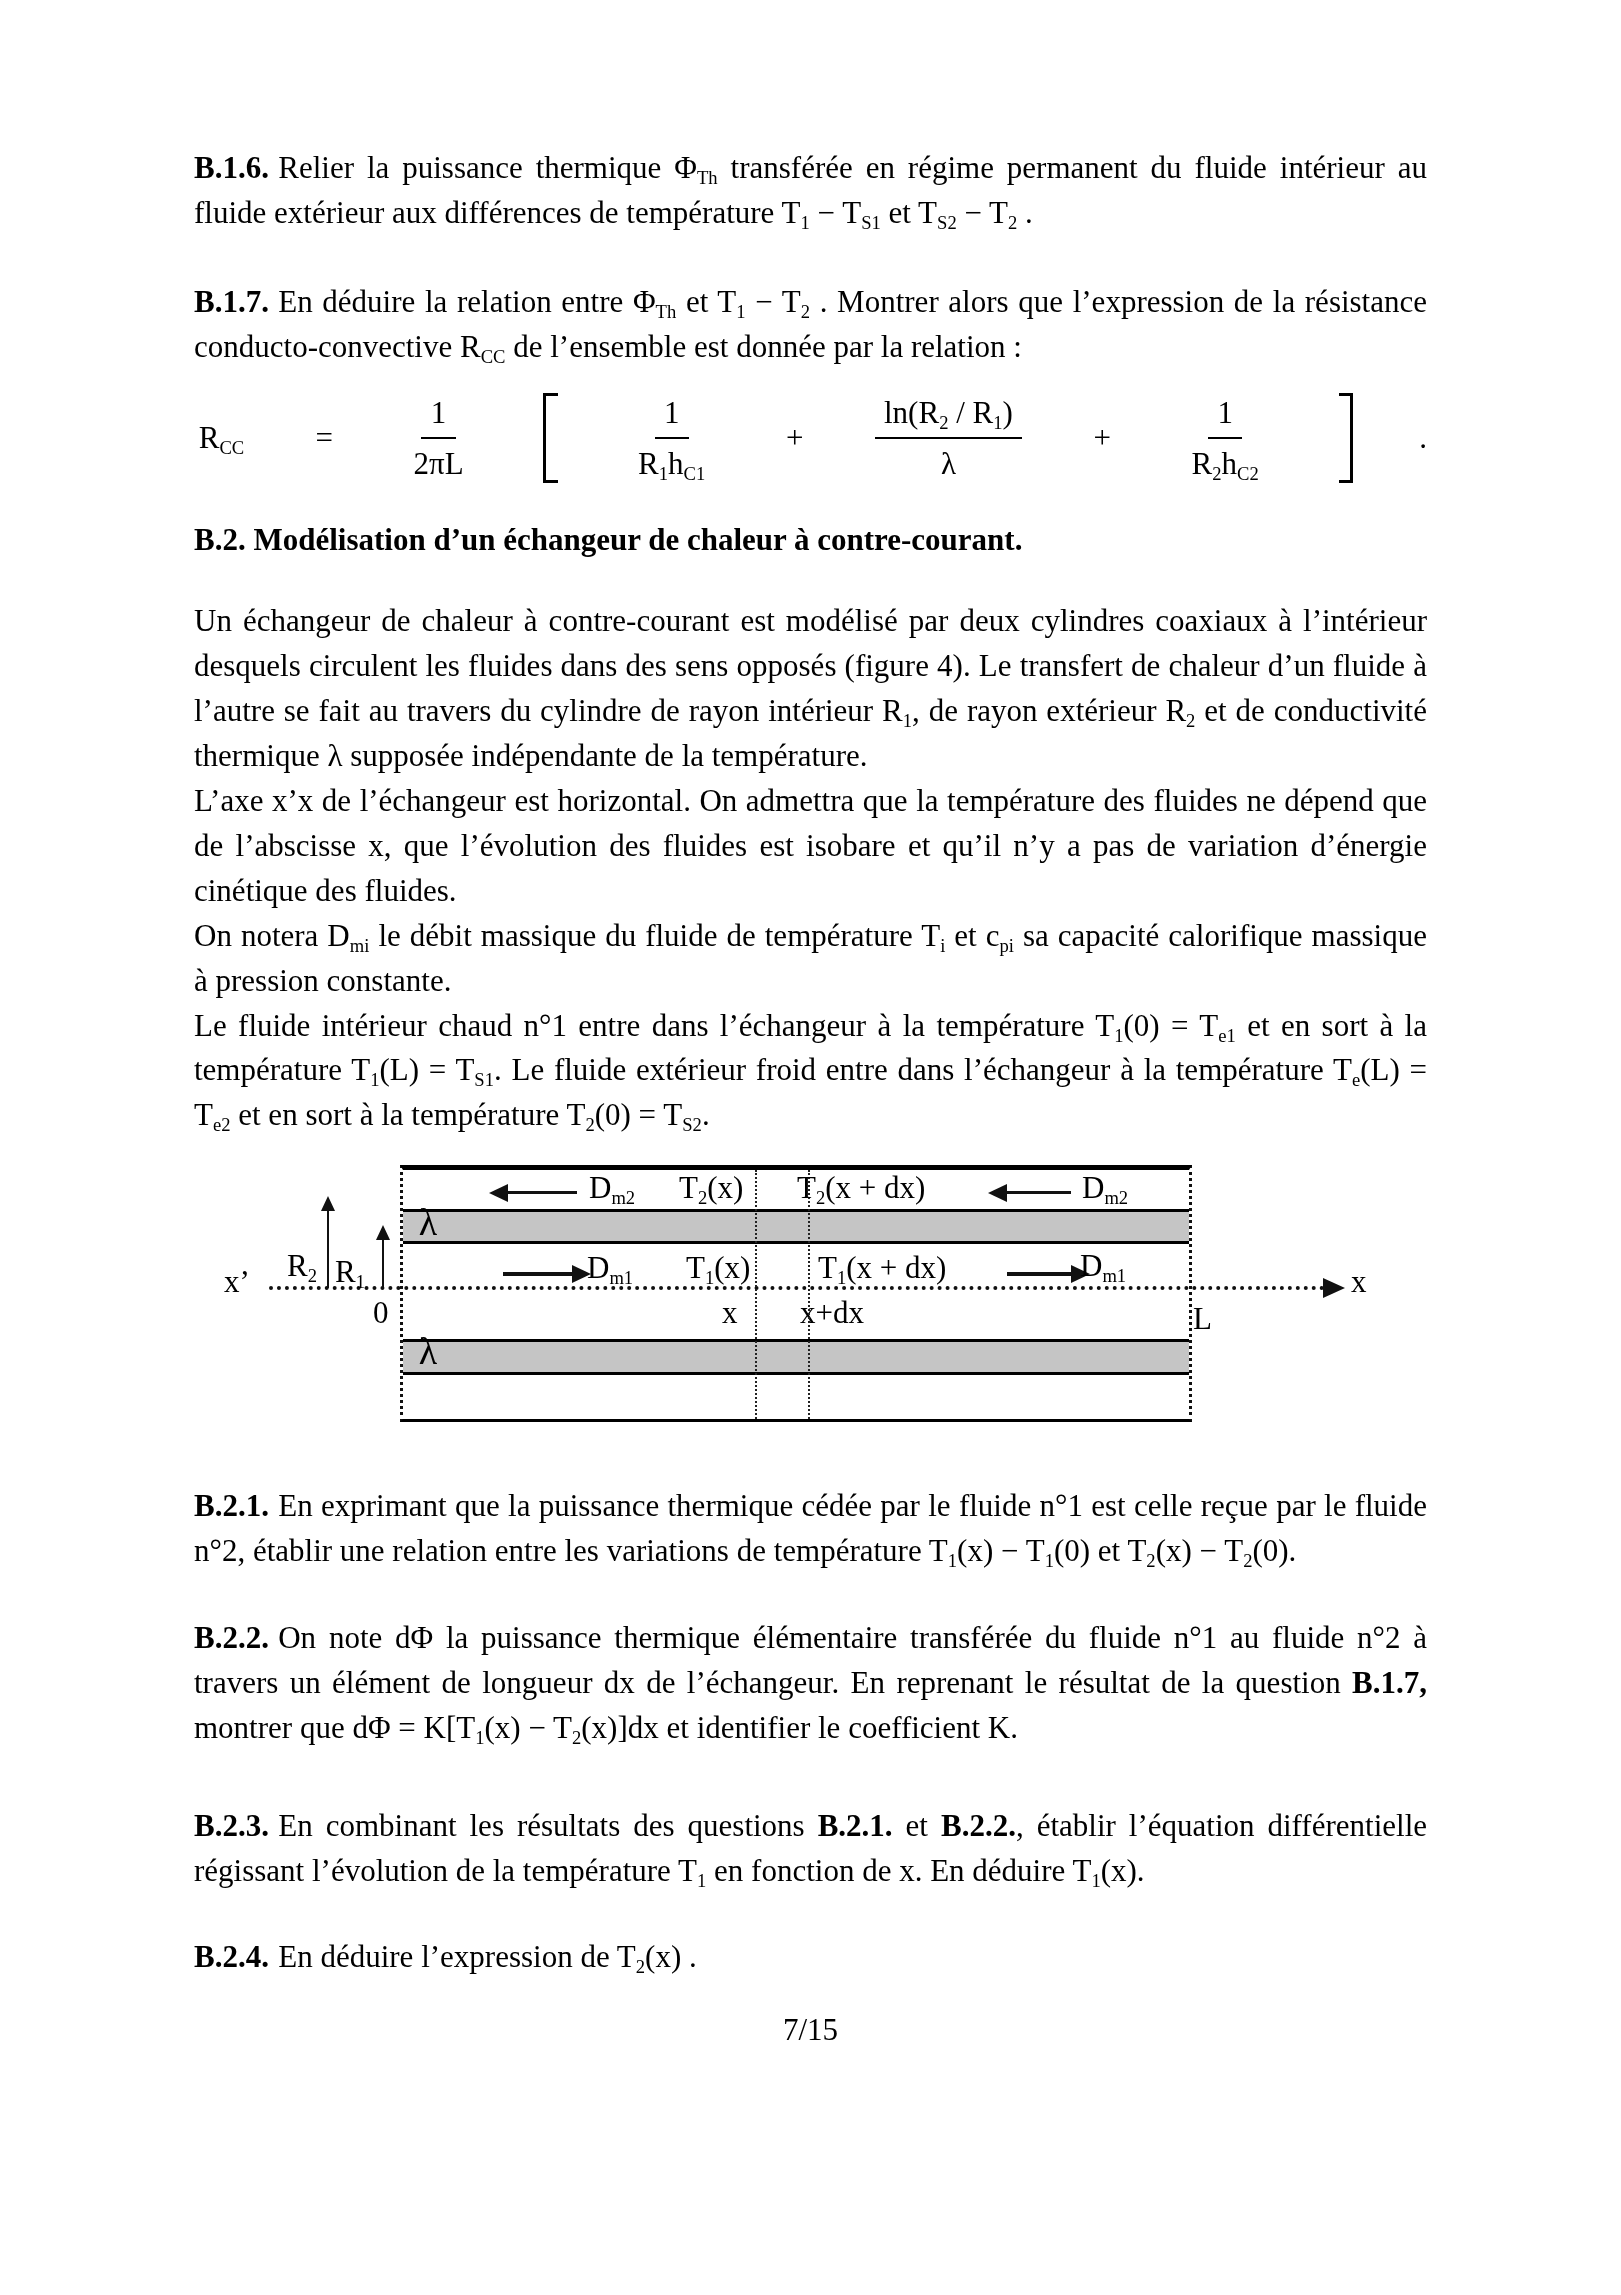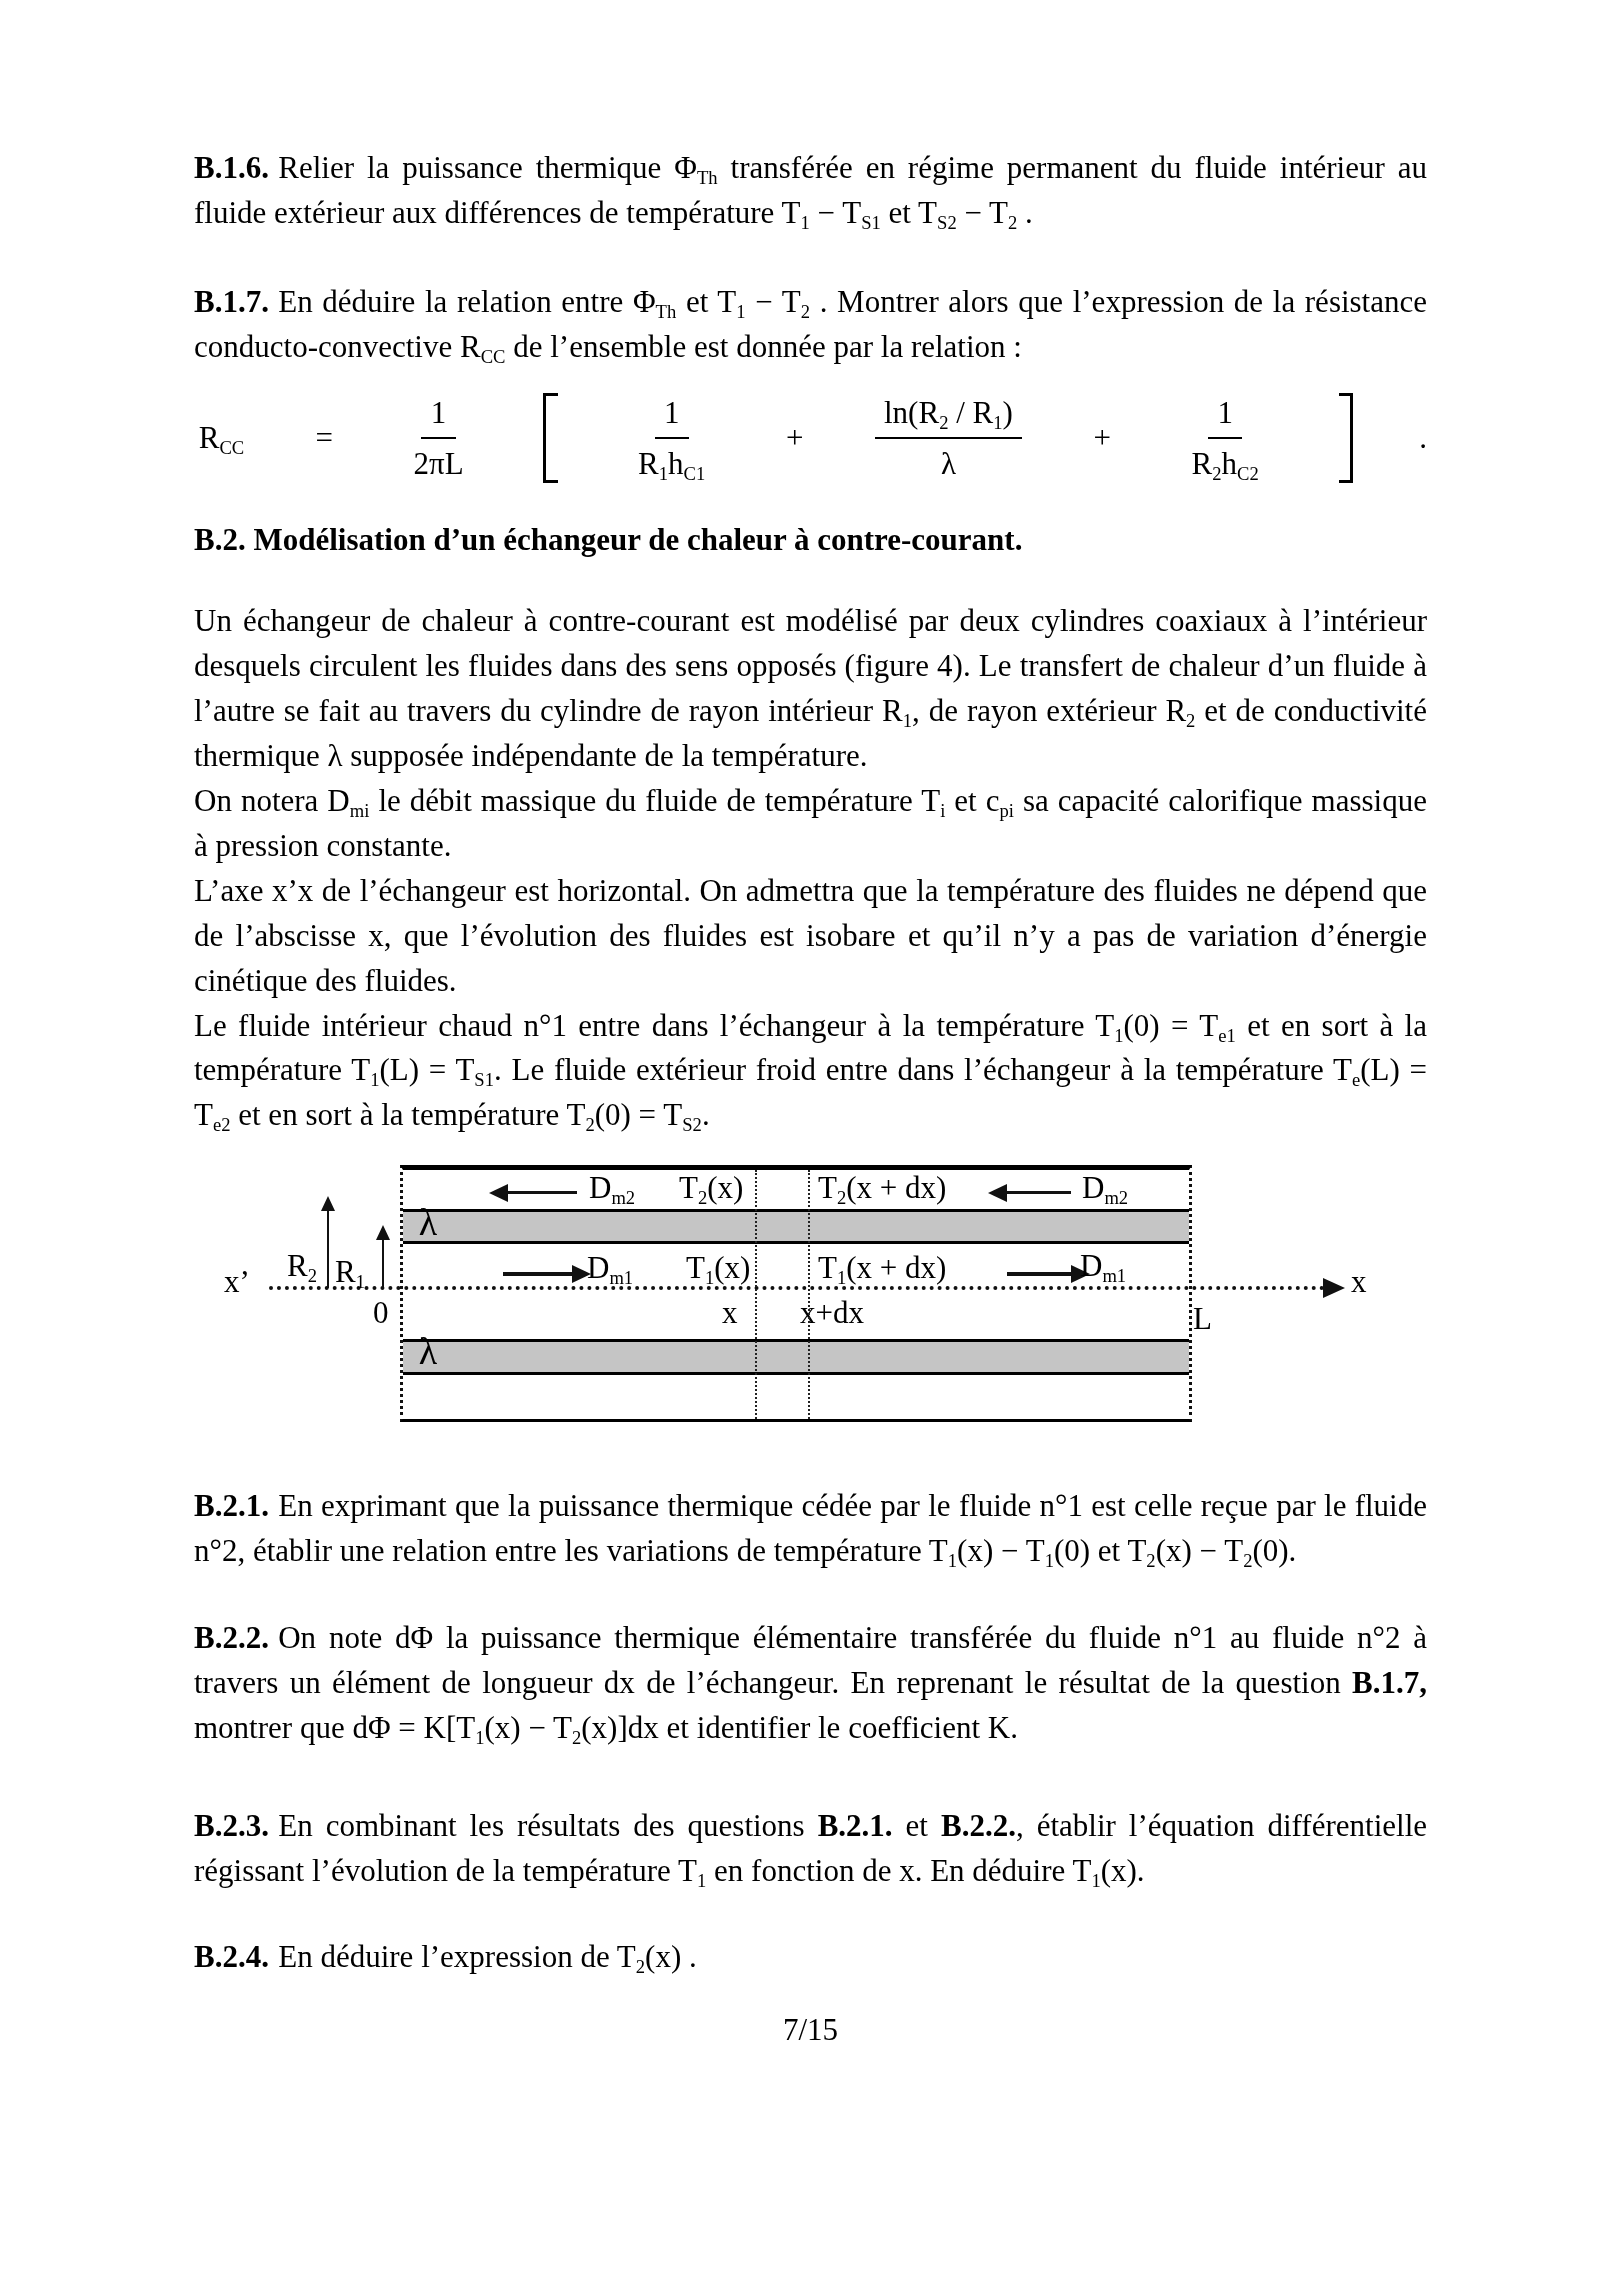--- a/index.html
+++ b/index.html
@@ -90,22 +90,22 @@
       <span class="num">1</span>
       <span class="den">R<sub>2</sub>h<sub>C2</sub></span>
     </span>
     <span class="bracket r"></span>
     <span>.</span>
   </div>
 
   <p class="mt-h2">B.2. Modélisation d’un échangeur de chaleur à contre-courant.</p>
 
   <p class="mt-p1">Un échangeur de chaleur à contre-courant est modélisé par deux cylindres coaxiaux à l’intérieur desquels circulent les fluides dans des sens opposés (figure 4). Le transfert de chaleur d’un fluide à l’autre se fait au travers du cylindre de rayon intérieur R<sub>1</sub>, de rayon extérieur R<sub>2</sub> et de conductivité thermique λ supposée indépendante de la température.</p>
+  <p>L’axe x’x de l’échangeur est horizontal. On admettra que la température des fluides ne dépend que de l’abscisse x, que l’évolution des fluides est isobare et qu’il n’y a pas de variation d’énergie cinétique des fluides.</p>
   <p>On notera D<sub>mi</sub> le débit massique du fluide de température T<sub>i</sub> et c<sub>pi</sub> sa capacité calorifique massique à pression constante.</p>
-  <p>L’axe x’x de l’échangeur est horizontal. On admettra que la température des fluides ne dépend que de l’abscisse x, que l’évolution des fluides est isobare et qu’il n’y a pas de variation d’énergie cinétique des fluides.</p>
   <p>Le fluide intérieur chaud n°1 entre dans l’échangeur à la température T<sub>1</sub>(0) = T<sub>e1</sub> et en sort à la température T<sub>1</sub>(L) = T<sub>S1</sub>. Le fluide extérieur froid entre dans l’échangeur à la température T<sub>e</sub>(L) = T<sub>e2</sub> et en sort à la température T<sub>2</sub>(0) = T<sub>S2</sub>.</p>
 
   <div class="figwrap">
 
     <span class="figlabel" style="left:30px;top:107px;">x’</span>
     <div class="axis"></div>
     <span class="figlabel" style="left:1157px;top:107px;">x</span>
 
     <div class="av" style="left:133px;top:50px;height:81px;"></div>
     <div class="av" style="left:188px;top:79px;height:52px;"></div>
@@ -119,21 +119,21 @@
 
     <div class="exbox">
       <div class="band upper"></div>
       <div class="band lower"></div>
       <div class="dashv" style="left:352px;"></div>
       <div class="dashv" style="left:405px;"></div>
 
       <div class="ah left" style="left:102px;top:20.4px;width:72px;"></div>
       <span class="figlabel" style="left:186px;top:0px;">D<sub>m2</sub></span>
       <span class="figlabel" style="left:276px;top:0px;">T<sub>2</sub>(x)</span>
-      <span class="figlabel" style="left:415px;top:0px;">T<sub>2</sub>(x + dx)</span>
+      <span class="figlabel" style="left:394px;top:0px;">T<sub>2</sub>(x + dx)</span>
       <div class="ah left" style="left:601px;top:20.4px;width:67px;"></div>
       <span class="figlabel" style="left:679px;top:0px;">D<sub>m2</sub></span>
 
       <span class="figlabel lambda" style="left:15.7px;top:30px;">λ</span>
 
       <div class="ah right" style="left:100px;top:102px;width:72px;"></div>
       <span class="figlabel" style="left:184px;top:80px;">D<sub>m1</sub></span>
       <span class="figlabel" style="left:283px;top:80px;">T<sub>1</sub>(x)</span>
       <span class="figlabel" style="left:415px;top:80px;">T<sub>1</sub>(x + dx)</span>
       <div class="ah right" style="left:604px;top:102px;width:67px;"></div>

